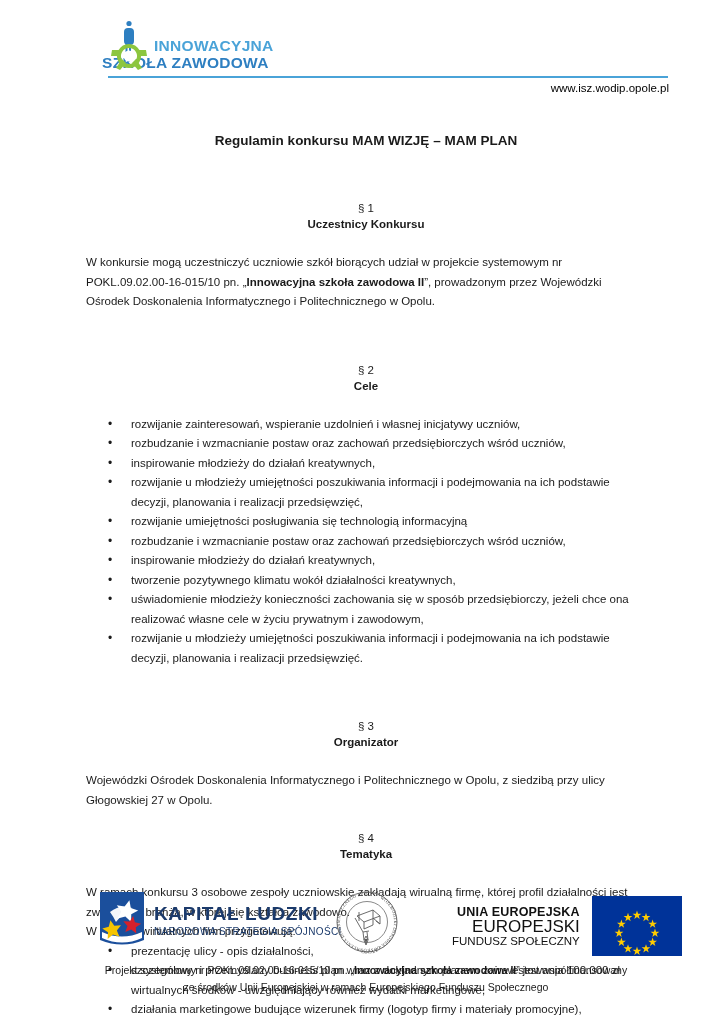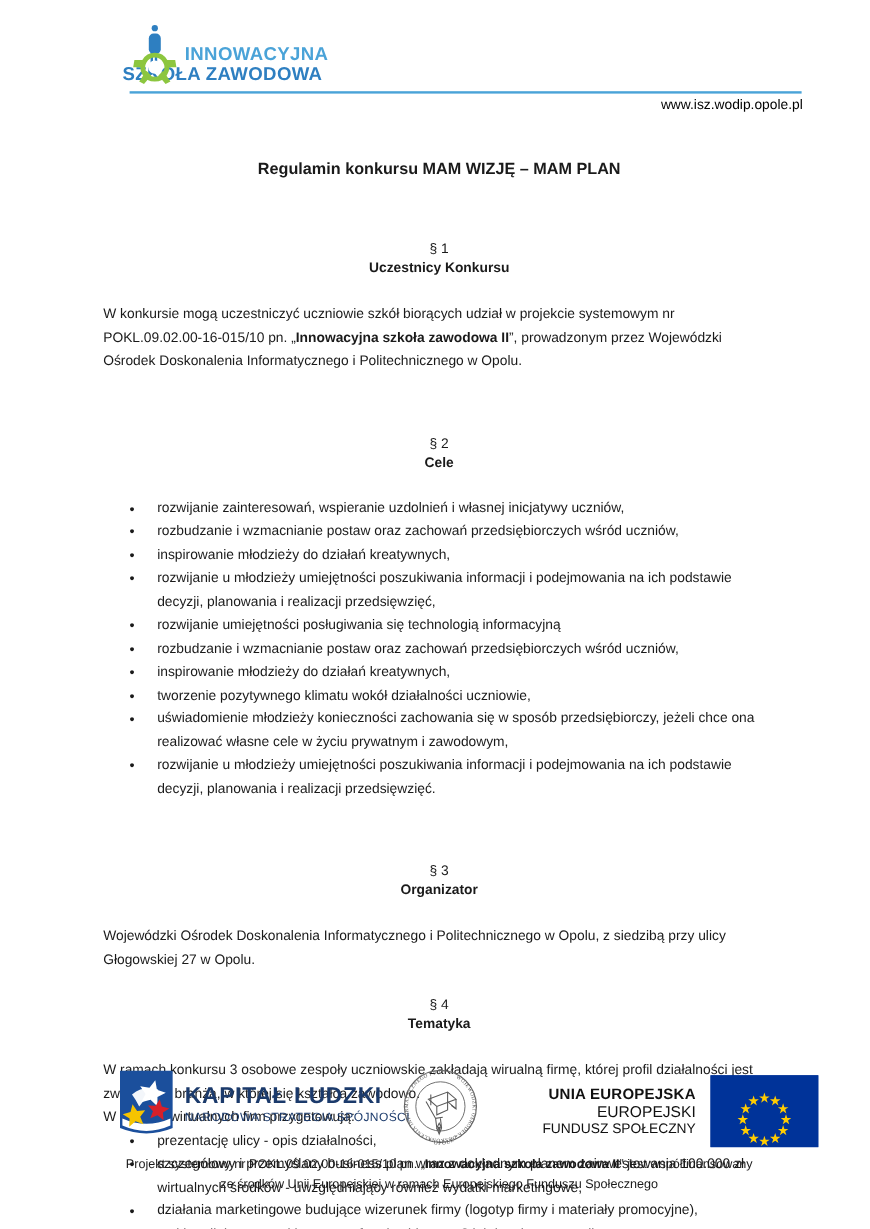--- a/index.html
+++ b/index.html
@@ -199,21 +199,21 @@
   }
   .eu-l1 {
     font-size: 12.5px;
     font-weight: bold;
     color: #111111;
     letter-spacing: 0.2px;
     line-height: 15px;
     white-space: nowrap;
   }
   .eu-l2 {
-    font-size: 13px;
+    font-size: 17px;
     color: #111111;
     line-height: 14px;
     white-space: nowrap;
   }
   .eu-l3 {
     font-size: 11.5px;
     color: #111111;
     line-height: 14px;
     white-space: nowrap;
   }
@@ -292,21 +292,21 @@
     <div class="section-name">Cele</div>
     <div class="sp-1"></div>
     <ul class="bullets">
       <li>rozwijanie zainteresowań, wspieranie uzdolnień i własnej inicjatywy uczniów,</li>
       <li>rozbudzanie i wzmacnianie postaw oraz zachowań przedsiębiorczych wśród uczniów,</li>
       <li>inspirowanie młodzieży do działań kreatywnych,</li>
       <li>rozwijanie u młodzieży umiejętności poszukiwania informacji i podejmowania na ich podstawie decyzji, planowania i realizacji przedsięwzięć,</li>
       <li>rozwijanie umiejętności posługiwania się technologią informacyjną</li>
       <li>rozbudzanie i wzmacnianie postaw oraz zachowań przedsiębiorczych wśród uczniów,</li>
       <li>inspirowanie młodzieży do działań kreatywnych,</li>
-      <li>tworzenie pozytywnego klimatu wokół działalności uczniowie,</li>
+      <li>tworzenie pozytywnego klimatu wokół działalności kreatywnych,</li>
       <li>uświadomienie młodzieży konieczności zachowania się w sposób przedsiębiorczy, jeżeli chce ona realizować własne cele w życiu prywatnym i zawodowym,</li>
       <li>rozwijanie u młodzieży umiejętności poszukiwania informacji i podejmowania na ich podstawie decyzji, planowania i realizacji przedsięwzięć.</li>
     </ul>
 
     <div class="sp-2"></div>
     <div class="sp-1"></div>
 
     <div class="section-num">§ 3</div>
     <div class="section-name">Organizator</div>
     <div class="sp-1"></div>

